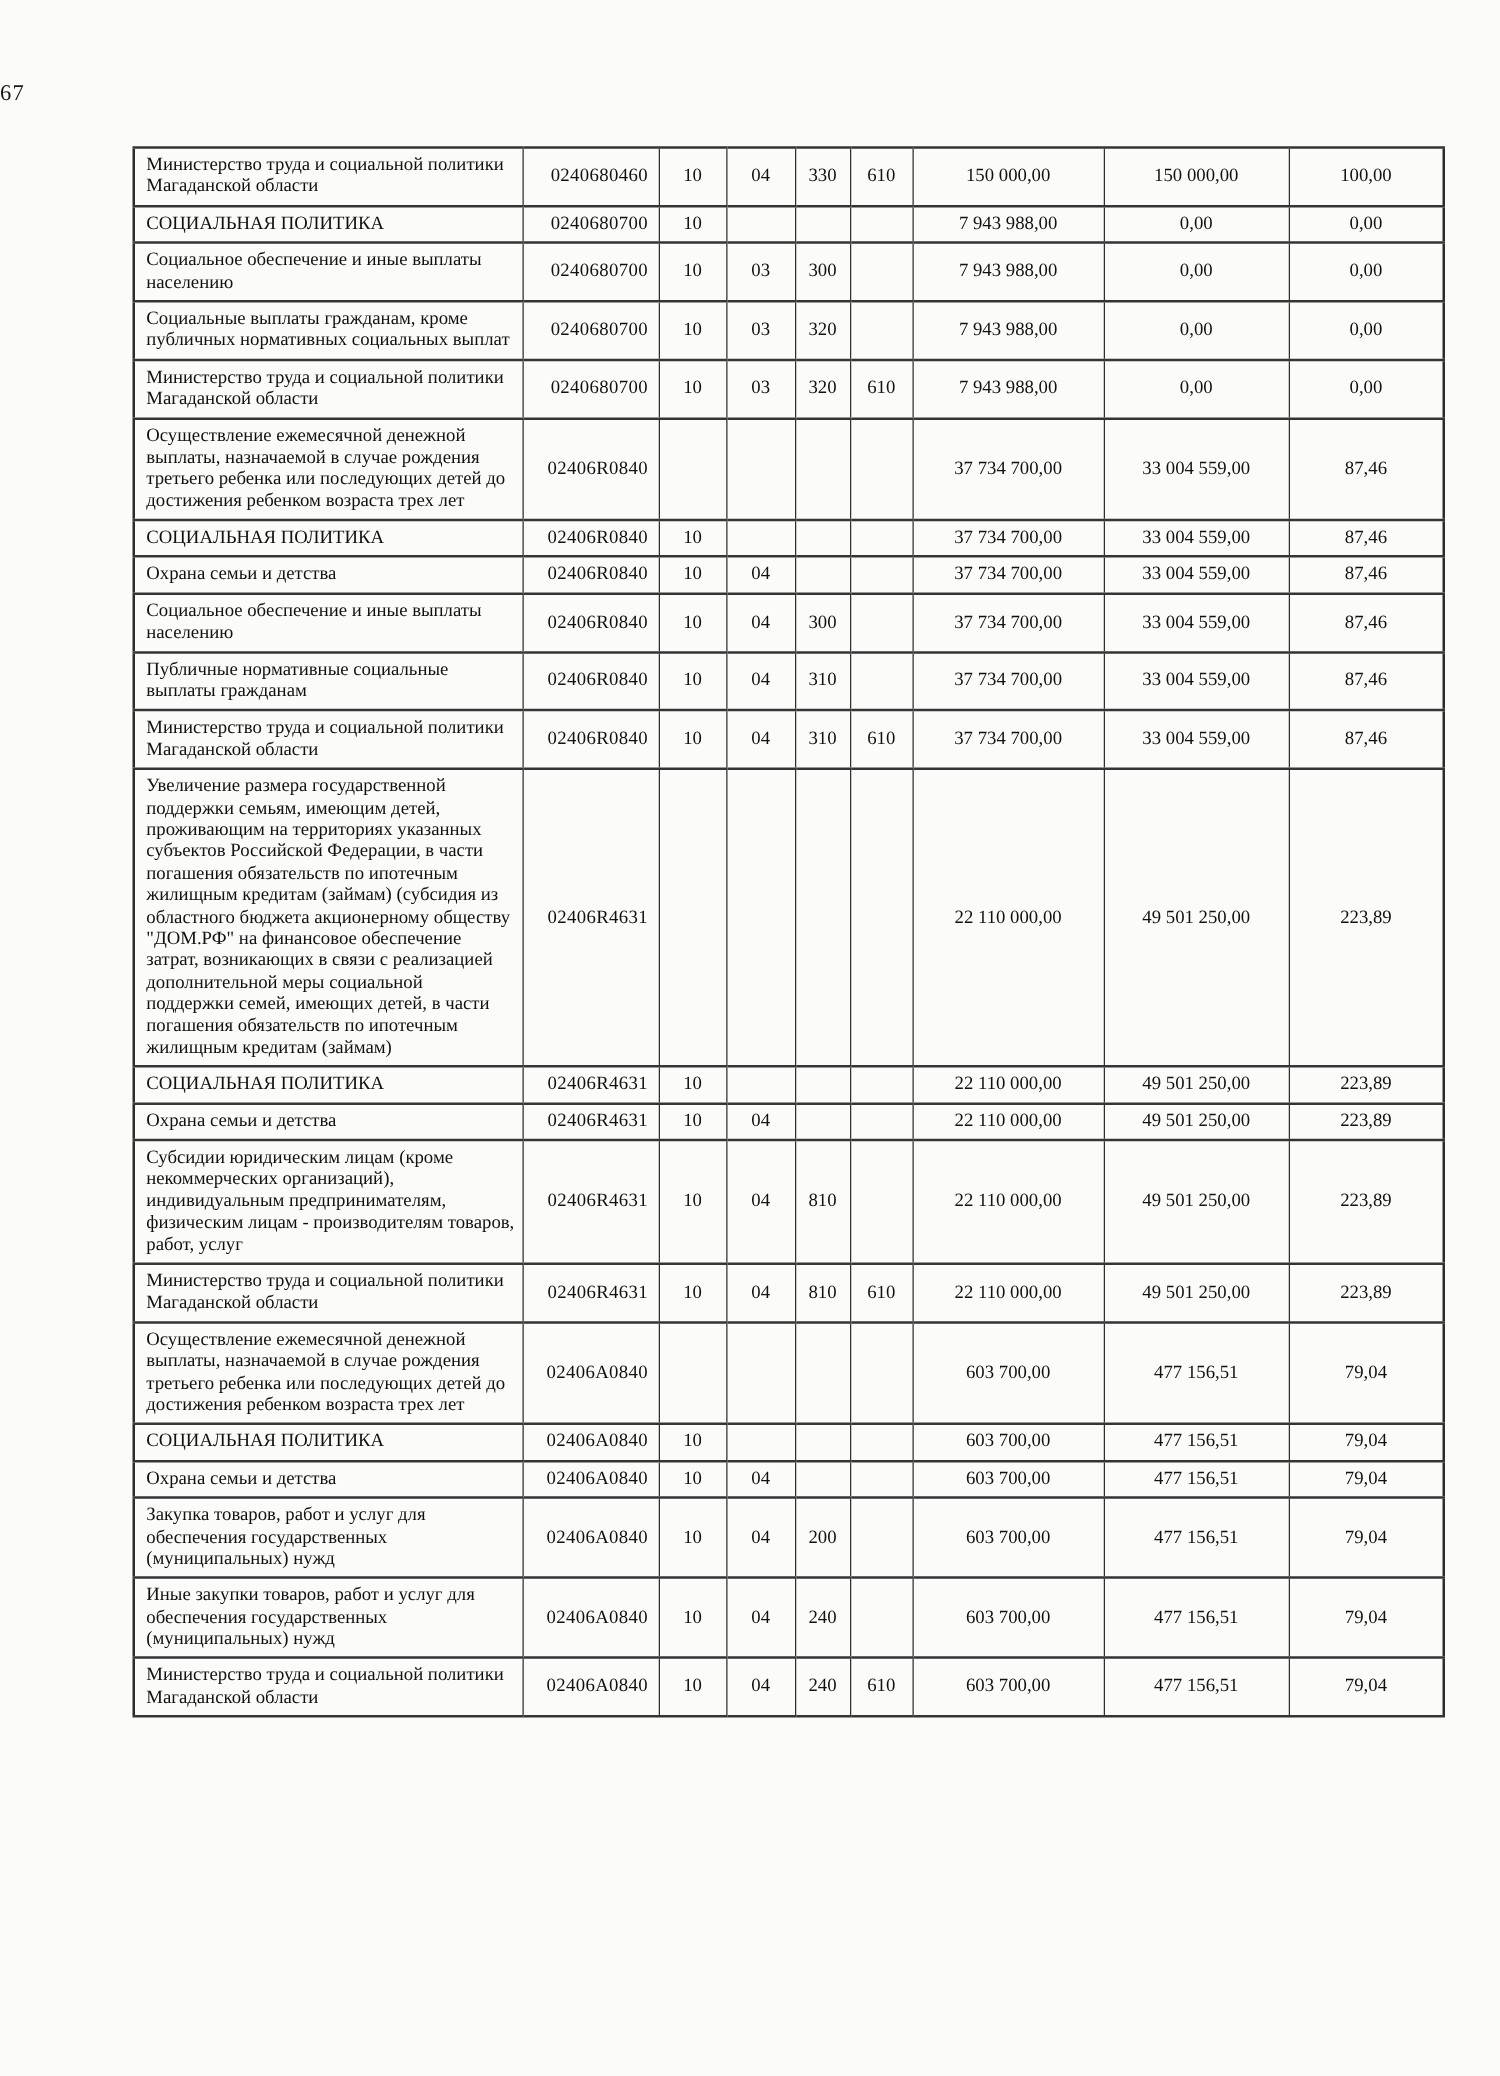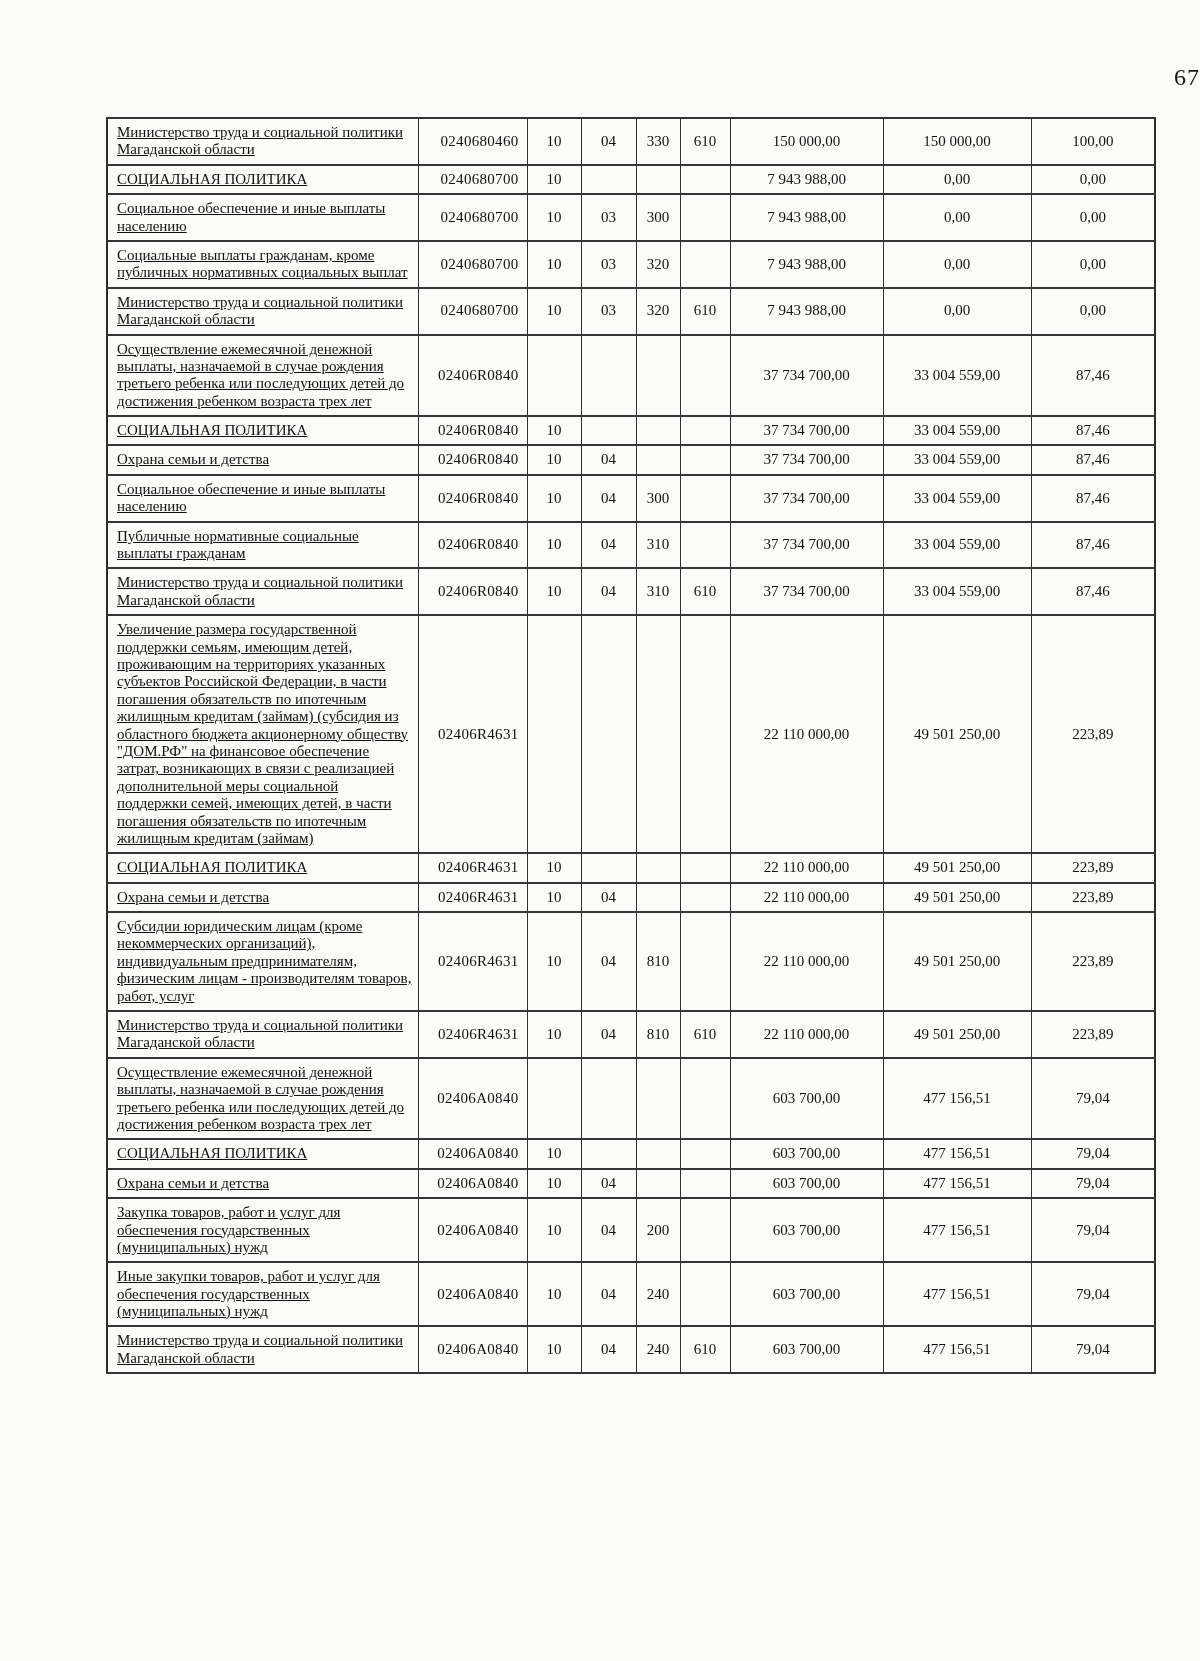--- a/index.html
+++ b/index.html
@@ -13,22 +13,22 @@
     background: #fbfbf9;
     font-family: "Liberation Serif", "DejaVu Serif", serif;
     color: #111;
     -webkit-font-smoothing: antialiased;
   }
   .page-number {
     position: absolute;
     top: 64px;
     left: 0;
     width: 100%;
-    text-align: right;
-    font-size: 24px;
+    text-align: left;
+    font-size: 18px;
     color: #171717;
     letter-spacing: 1px;
   }
   table.budget-table {
     position: absolute;
     left: 106px;
     top: 117px;
     width: 1048px;
     border-collapse: collapse;
     table-layout: fixed;
@@ -57,21 +57,20 @@
     overflow: hidden;
     word-wrap: break-word;
   }
   table.budget-table {
     border: 2px solid #2c2c2c;
   }
   table.budget-table td.cell-name {
     text-align: left;
     padding-left: 9px;
     padding-right: 6px;
-    text-decoration: underline;
   }
   table.budget-table td.cell-code {
     letter-spacing: 0.3px;
     text-align: right;
   }
 </style>
 </head>
 <body>
 
 <div class="page-number">67</div>

